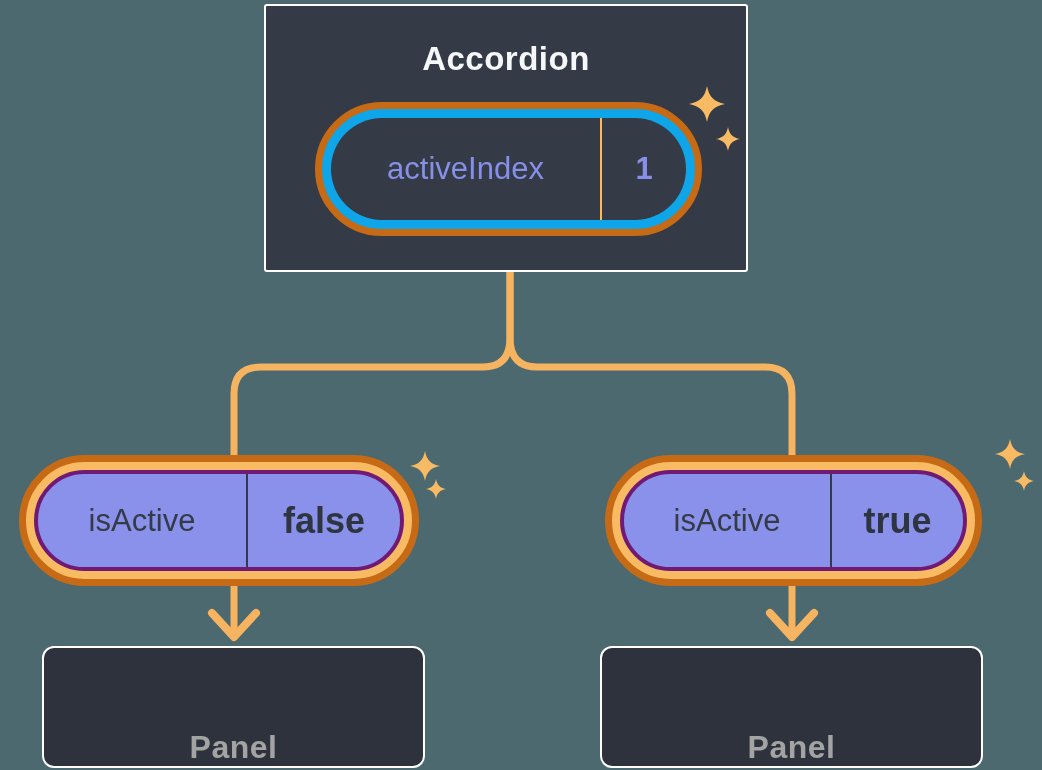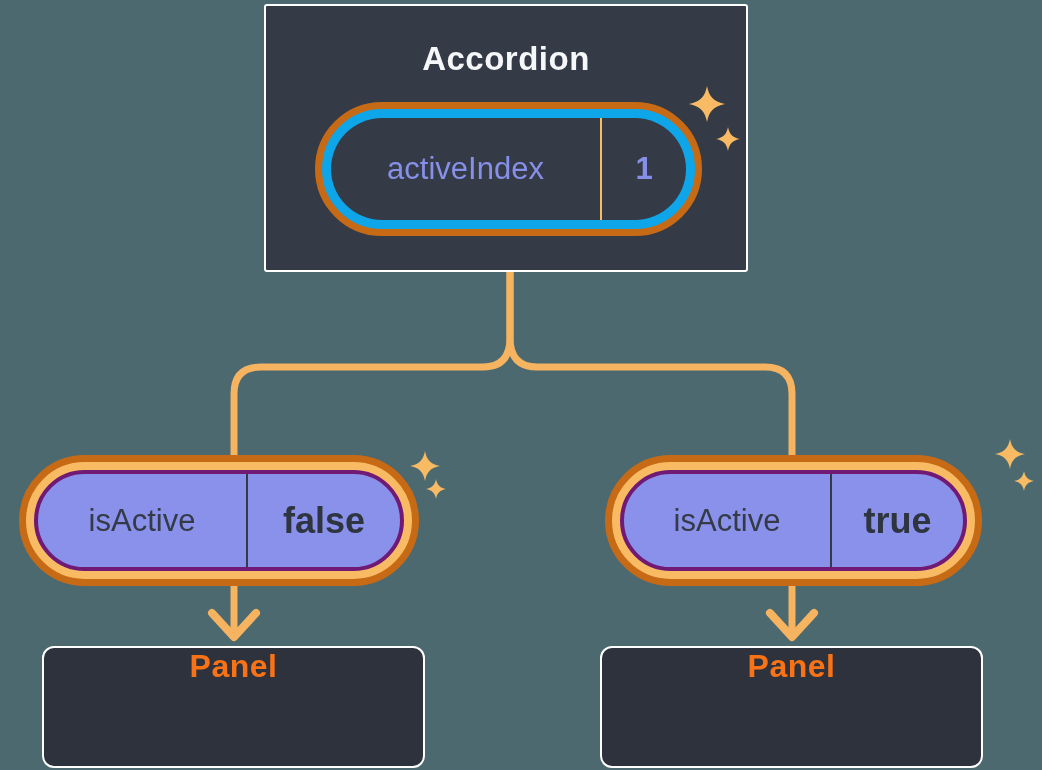--- a/index.html
+++ b/index.html
@@ -42,22 +42,22 @@
   .purple-pill .pill-sep  { background:#343A46; }
   .purple-pill .pill-val  { color:#2F3540; font-size:36px; }
   .p-left  { left:19px;  top:455px; width:400px; height:131px; }
   .p-left  .pill-val { width:152px; }
   .p-right { left:605px; top:455px; width:377px; height:131px; }
   .p-right .pill-val { width:131px; }
 
   .panel {
     position:absolute; box-sizing:border-box; z-index:2;
     background:#2D323D; border:2px solid #FFFFFF; border-radius:12px;
-    display:flex; align-items:flex-start; justify-content:center;
-    color:#f97316; font-size:32px; font-weight:600; letter-spacing:0.5px;
+    display:flex; align-items:flex-end; justify-content:center;
+    color:#a3a3a3; font-size:32px; font-weight:600; letter-spacing:0.5px;
   }
   .panel-left  { left:42px;  top:646px; width:383px; height:122px; }
   .panel-right { left:600px; top:646px; width:383px; height:122px; }
 
   .sparkles { position:absolute; z-index:4; }
   .sp-top   { left:678px; top:80px;  }
   .sp-left  { left:400px; top:446px; }
   .sp-right { left:985px; top:432px; }
 </style>
 </head>

